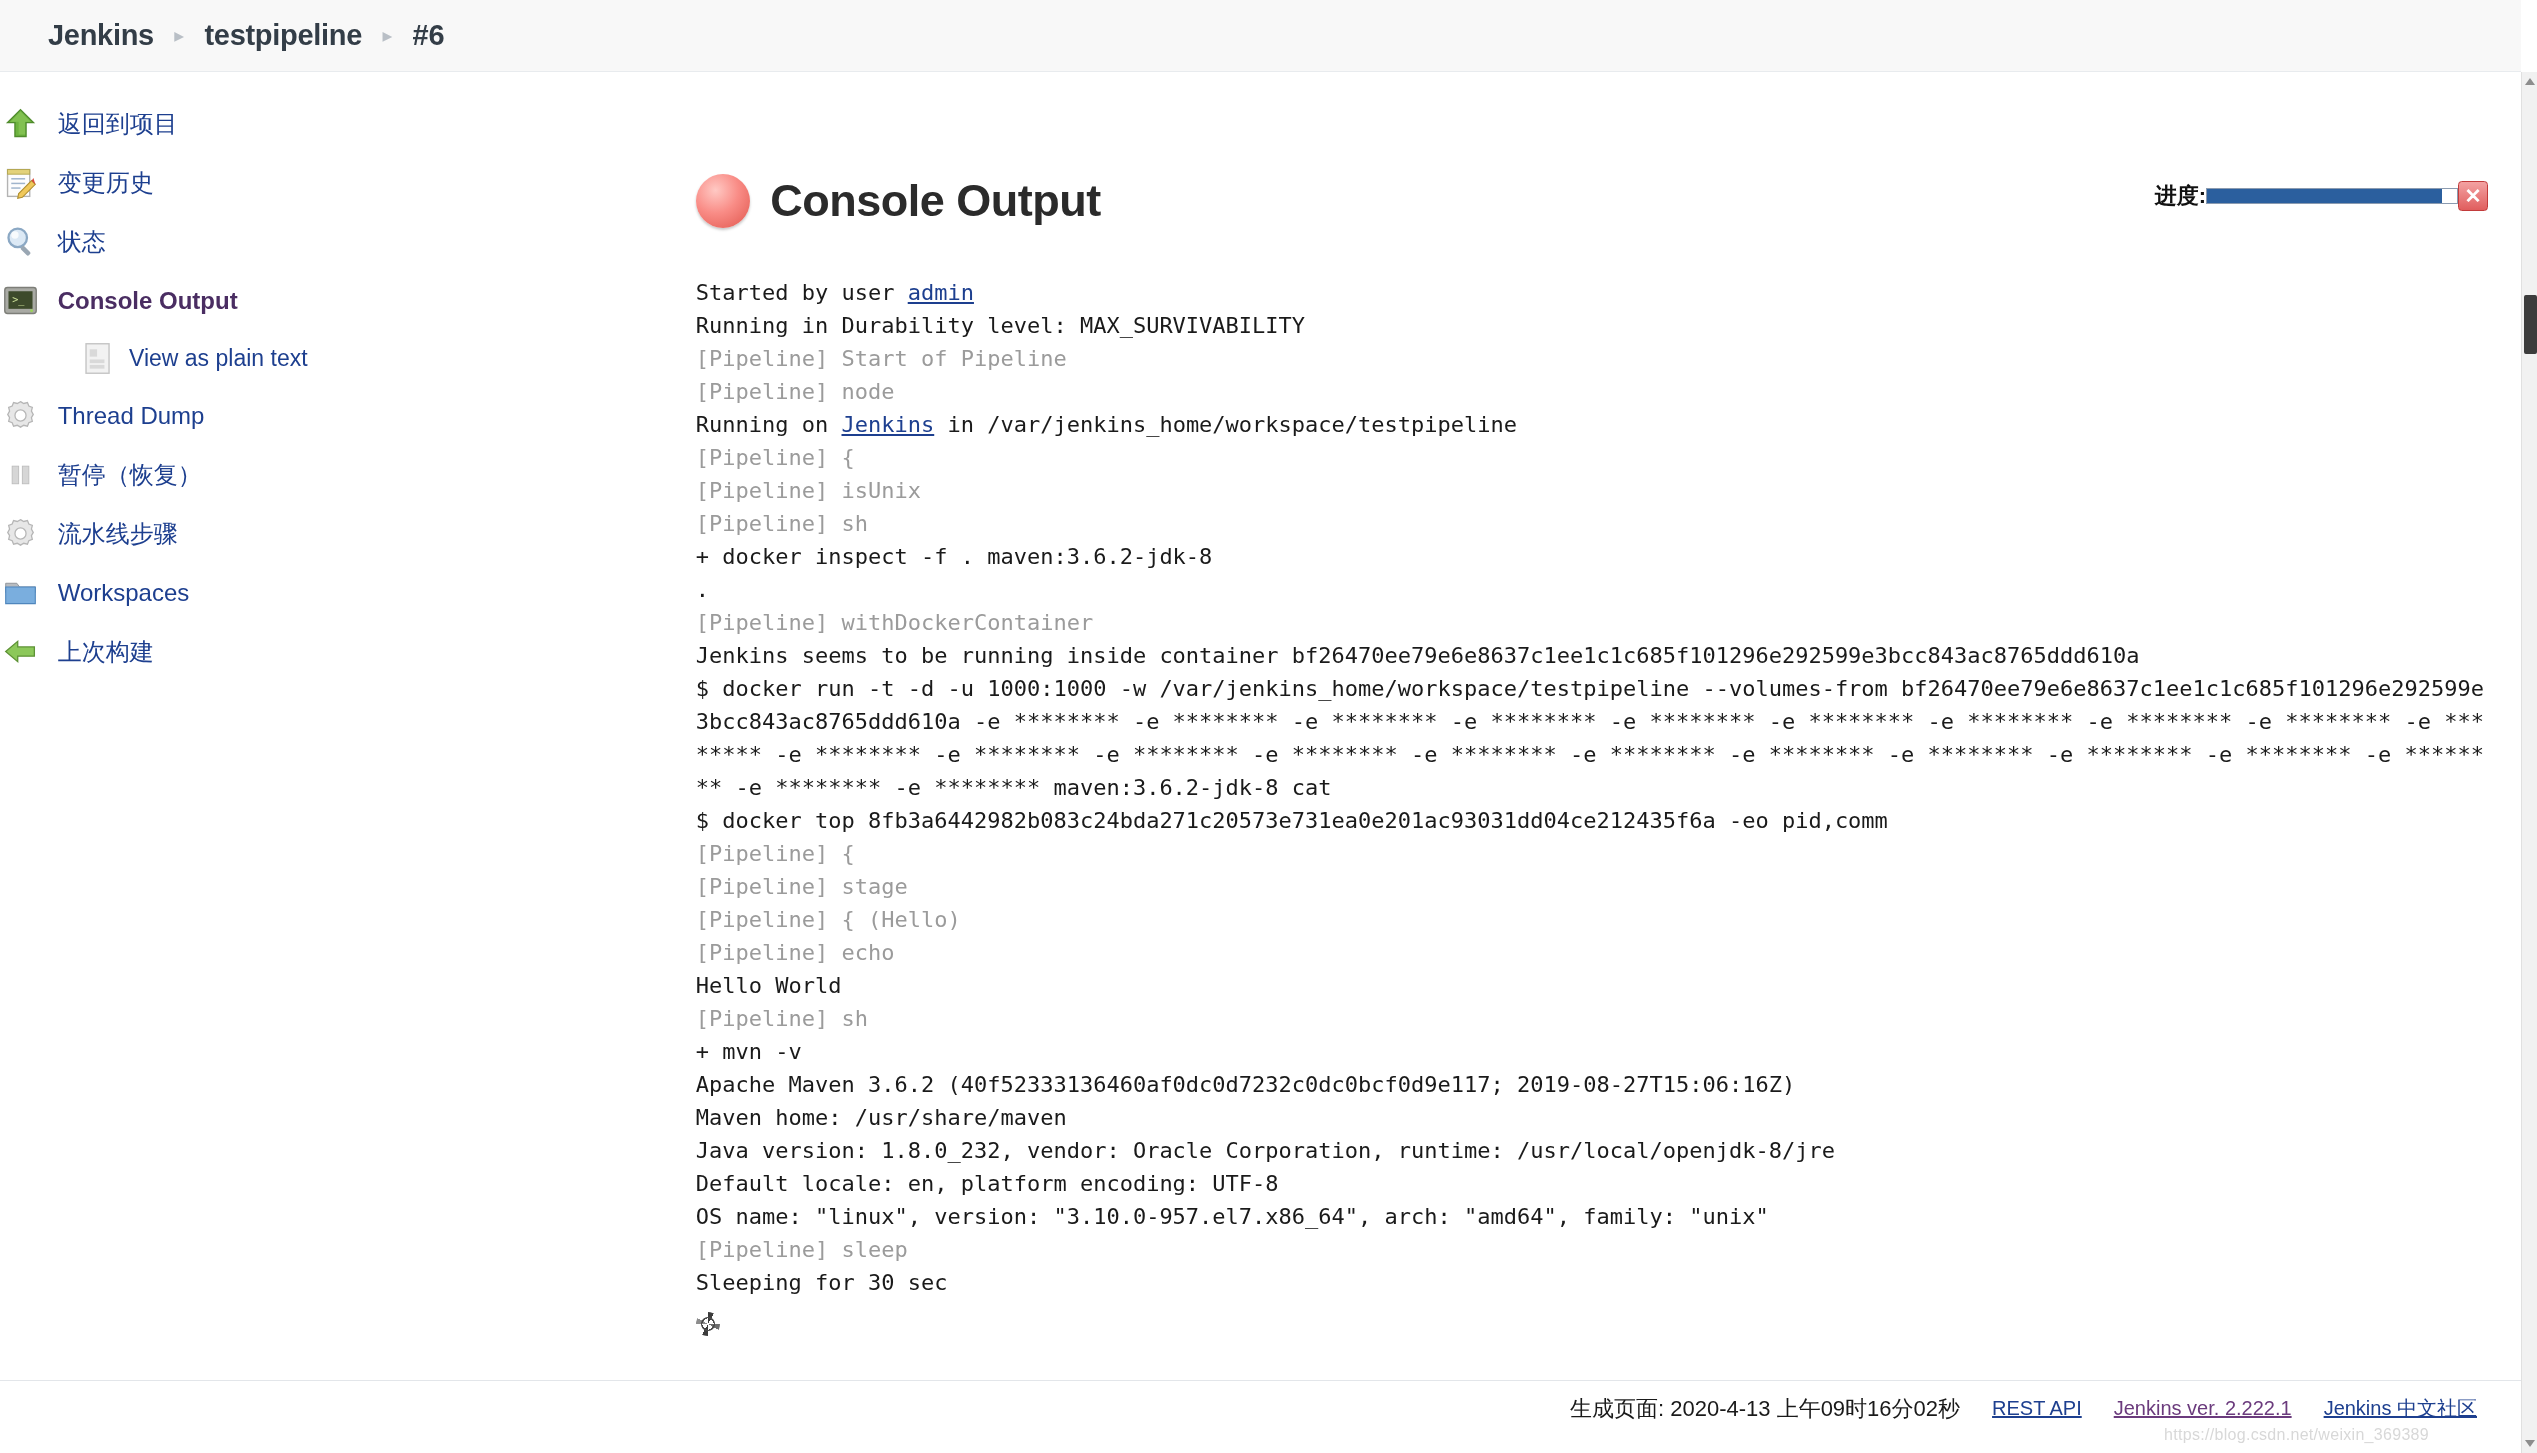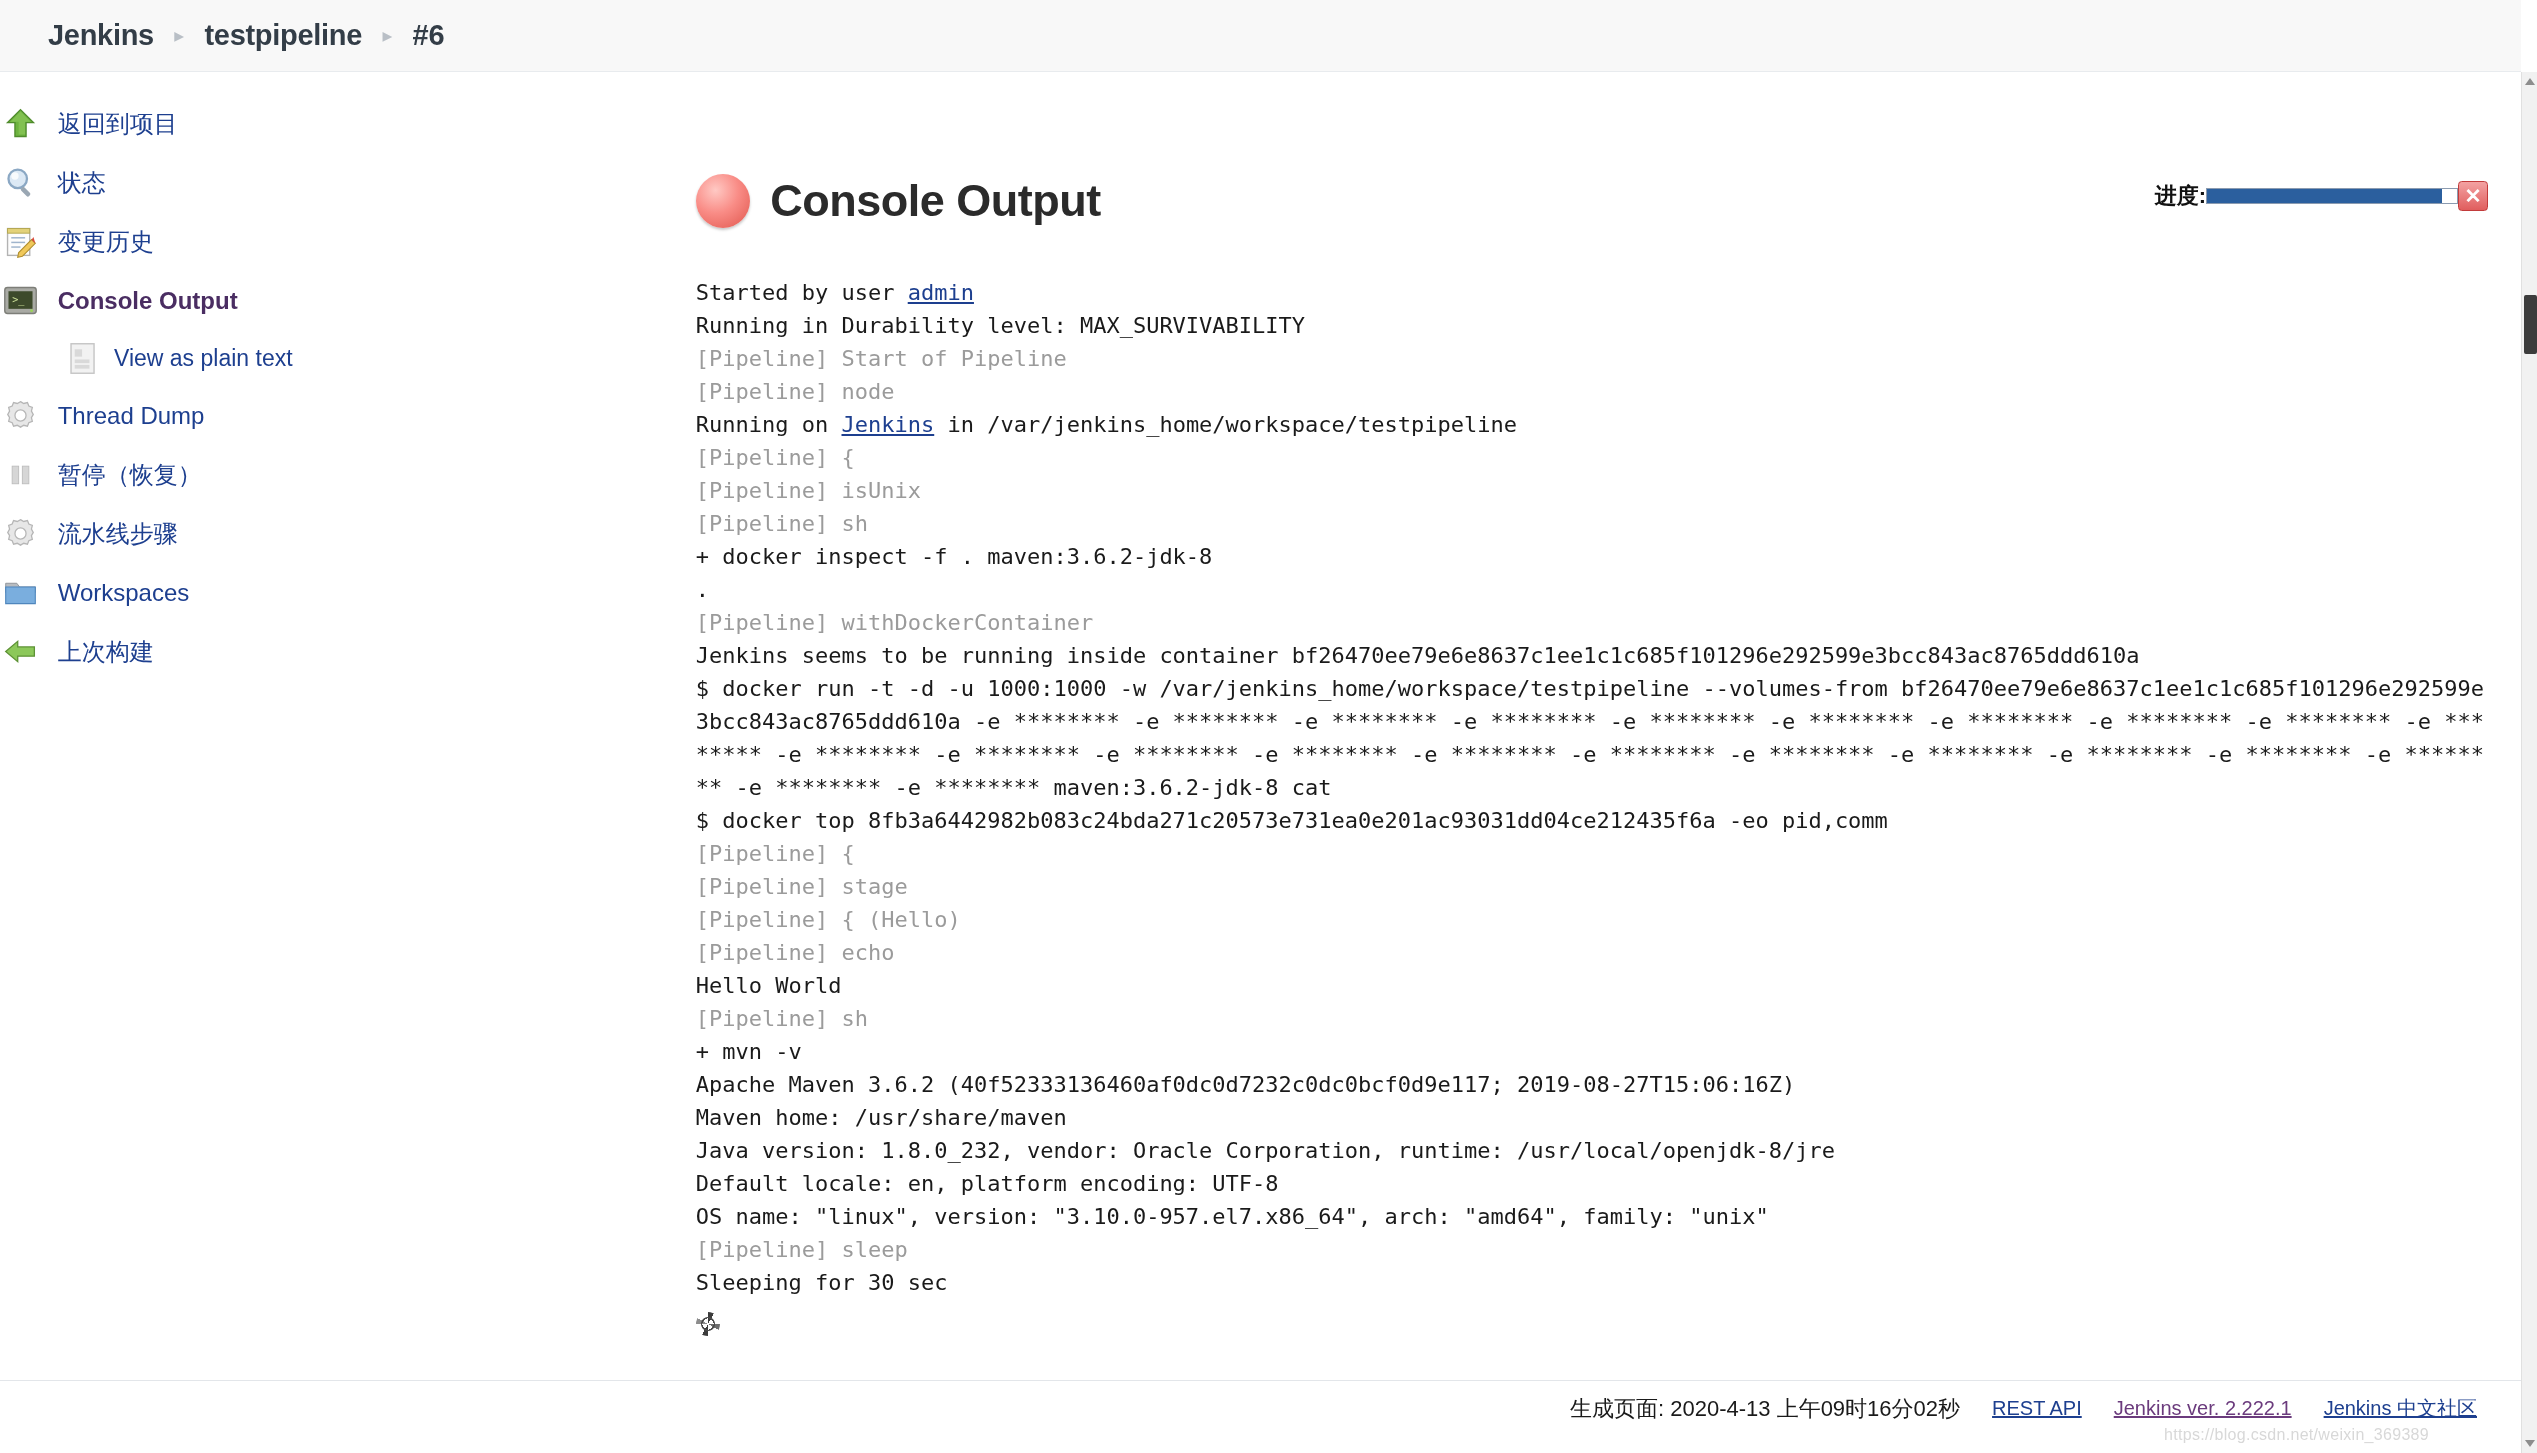--- a/index.html
+++ b/index.html
@@ -70,20 +70,21 @@
     color: #1d3f8f;
     white-space: nowrap;
   }
   .side-label.active {
     color: #4a2d62;
     font-weight: bold;
   }
   .side-sub {
     padding-left: 66px;
     height: 56px;
+    margin-left: 15px;
   }
   .side-sub .ico { width: 33px; height: 37px; margin-right: 15px; }
   .side-sub .side-label { font-size: 23px; }
 
   
   #main {
     flex: 1;
     position: relative;
     padding: 0 37px 0 9.3px;
   }
@@ -254,46 +255,46 @@
           <polygon points="20,5 34,19 26,19 26,34 14,34 14,19 6,19" fill="#6db33f" stroke="#4f8b2c" stroke-width="1.5"></polygon>
           <polygon points="20,7 31,18 25,18 25,32 18,32 18,18 9,18" fill="#8cc85a" opacity="0.7"></polygon>
         </svg>
       </span>
       <span class="side-label">返回到项目</span>
     </div>
 
     <div class="side-item">
       <span class="ico">
         <svg class="ic-svg" width="37" height="37" viewBox="0 0 40 40">
-          <circle cx="17" cy="16" r="10" fill="#dce9f5" stroke="#8ba8c4" stroke-width="2.5"></circle>
-          <circle cx="14" cy="13" r="4" fill="#ffffff" opacity="0.8"></circle>
-          <rect x="23" y="24" width="12" height="5" rx="2" fill="#9aa7b3" transform="rotate(45 23 24)"></rect>
-        </svg>
-      </span>
-      <span class="side-label">状态</span>
-    </div>
-
-    <div class="side-item">
-      <span class="ico">
-        <svg class="ic-svg" width="37" height="37" viewBox="0 0 40 40">
           <rect x="6" y="6" width="24" height="29" fill="#fdfdfd" stroke="#b3b3b3" stroke-width="1.5"></rect>
           <rect x="6" y="6" width="24" height="5" fill="#e3d27a" stroke="#b3a64e" stroke-width="1"></rect>
           <line x1="10" y1="16" x2="25" y2="16" stroke="#9fb4cc" stroke-width="1.6"></line>
           <line x1="10" y1="21" x2="25" y2="21" stroke="#9fb4cc" stroke-width="1.6"></line>
           <line x1="10" y1="26" x2="20" y2="26" stroke="#9fb4cc" stroke-width="1.6"></line>
           <polygon points="18,32 32,18 36,22 22,36 17,37" fill="#f0c85a" stroke="#b08e2e" stroke-width="1.2"></polygon>
           <polygon points="32,18 36,22 34,15" fill="#d94a3d"></polygon>
         </svg>
       </span>
       <span class="side-label">变更历史</span>
     </div>
 
     <div class="side-item">
       <span class="ico">
         <svg class="ic-svg" width="37" height="37" viewBox="0 0 40 40">
+          <circle cx="17" cy="16" r="10" fill="#dce9f5" stroke="#8ba8c4" stroke-width="2.5"></circle>
+          <circle cx="14" cy="13" r="4" fill="#ffffff" opacity="0.8"></circle>
+          <rect x="23" y="24" width="12" height="5" rx="2" fill="#9aa7b3" transform="rotate(45 23 24)"></rect>
+        </svg>
+      </span>
+      <span class="side-label">状态</span>
+    </div>
+
+    <div class="side-item">
+      <span class="ico">
+        <svg class="ic-svg" width="37" height="37" viewBox="0 0 40 40">
           <rect x="3" y="6" width="34" height="28" rx="3" fill="#a9aaa4" stroke="#7d7e78" stroke-width="1.5"></rect>
           <rect x="7" y="10" width="26" height="19" fill="#3d4a2b"></rect>
           <text x="11" y="23" font-family="monospace" font-size="11" fill="#cfe39a">&gt;_</text>
           <circle cx="32" cy="31" r="1.6" fill="#9bd35a"></circle>
         </svg>
       </span>
       <span class="side-label active">Console Output</span>
     </div>
 
     <div class="side-item side-sub">

